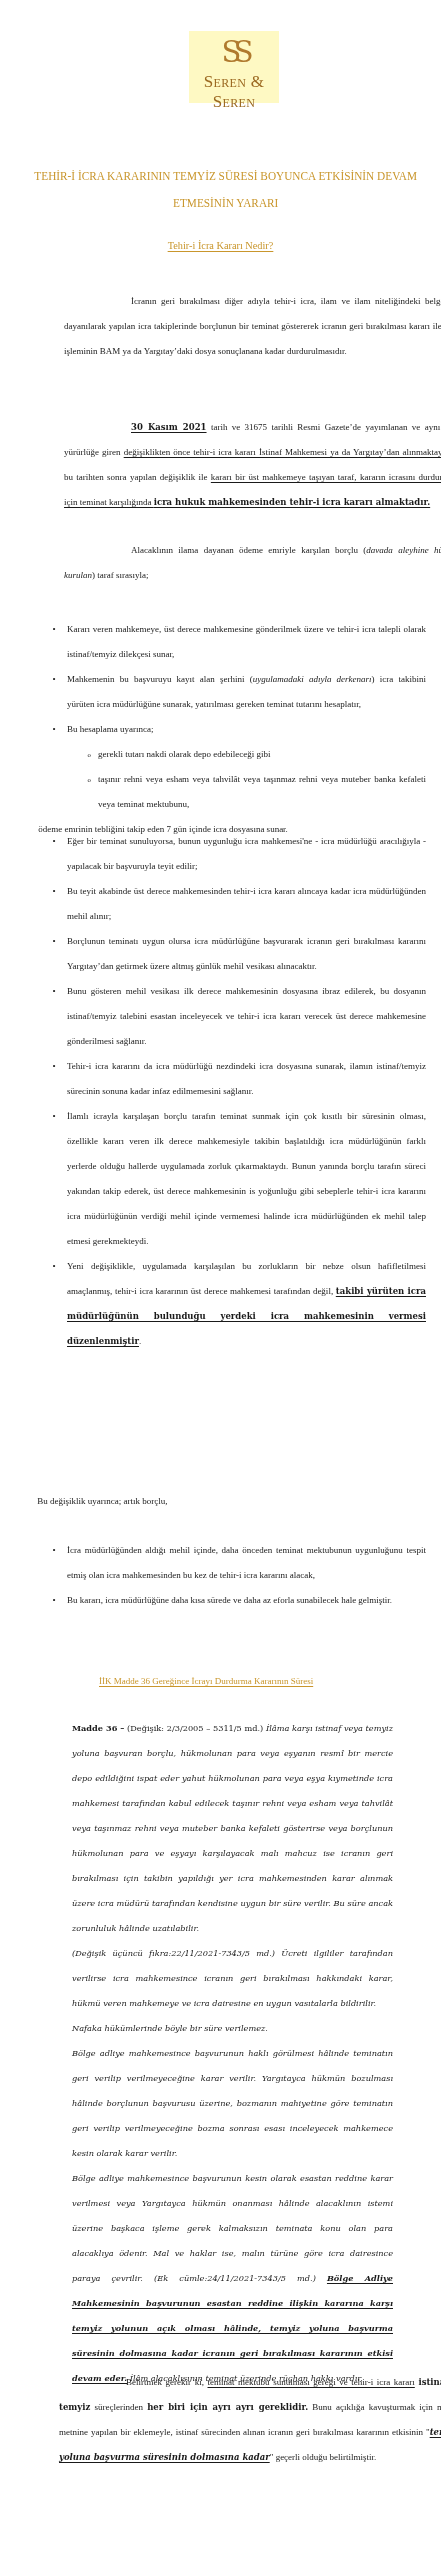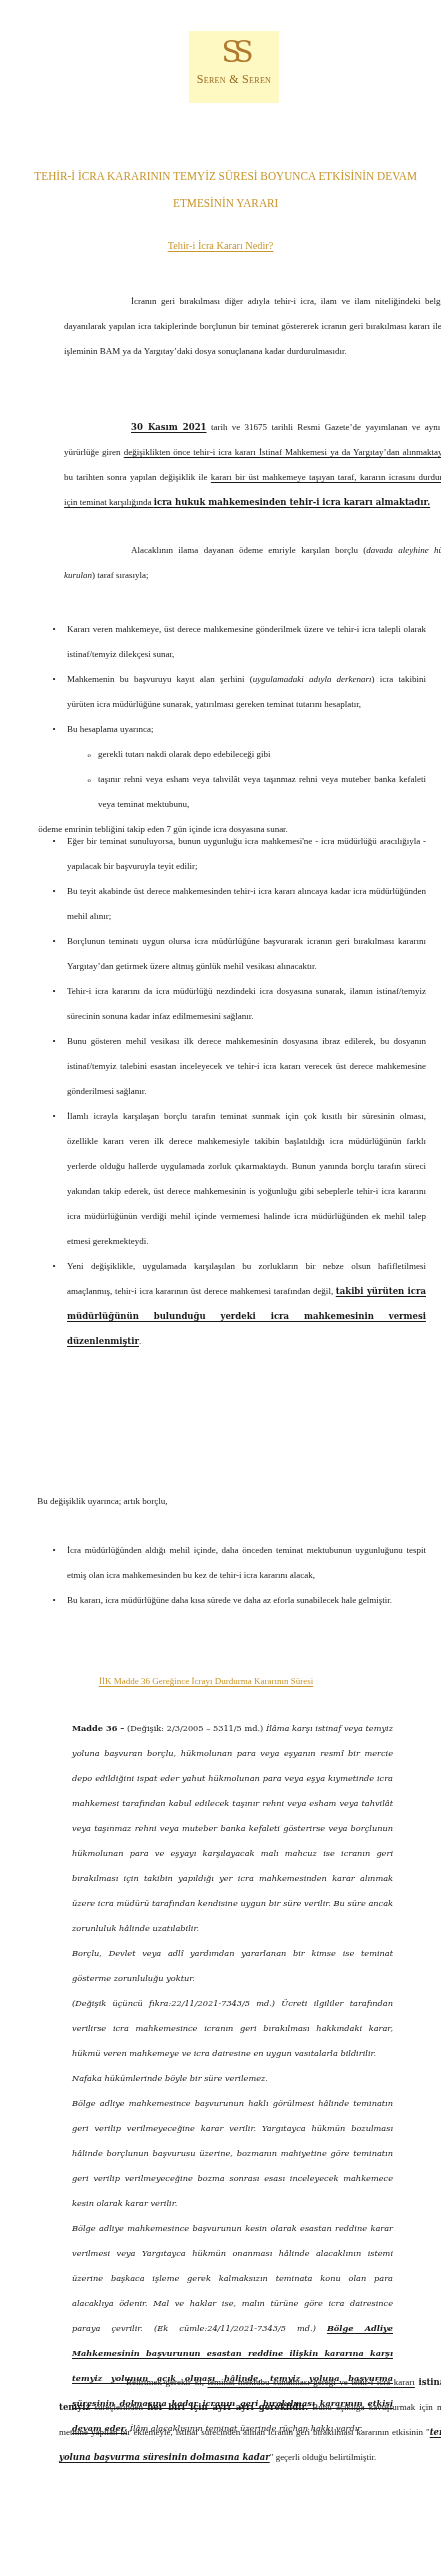--- a/index.html
+++ b/index.html
@@ -8,21 +8,21 @@
     font-family: "Liberation Serif", "DejaVu Serif", serif;
     color: #1a1a1a;
     font-size: 9px;
   }
   .page { position: relative; width: 441px; min-height: 2683px; }
   .logo {
     position: absolute; left: 189px; top: 31px; width: 90px; height: 72px;
     background: #fef9c3; text-align: center;
   }
   .logo-mark { font-family: "DejaVu Serif", serif; font-size: 29px; color: #b07a2e; line-height: 36px; margin-top: 3.1px; letter-spacing: -7.2px; }
-  .logo-text { font-family: "Liberation Serif", serif; color: #9c6a22; font-size: 12px; letter-spacing: 0.3px; font-variant: small-caps; margin-top: 2.1px; }
+  .logo-text { font-family: "Liberation Serif", serif; color: #9c6a22; font-size: 17px; letter-spacing: 0.3px; font-variant: small-caps; margin-top: 2.1px; }
   .gold { color: #c9962c; }
   .title {
     position: absolute; left: 31px; right: 20.6px; top: 165px;
     text-align: center; color: #c9962c; font-size: 11.3px; line-height: 25px;
     transform: scaleY(1.08);
   }
   .subtitle {
     position: absolute; left: 0; right: 0; top: 240px; text-align: center;
     color: #c9962c; font-size: 10.3px; text-decoration: underline; text-underline-offset: 1.5px;
   }
@@ -79,41 +79,40 @@
       </li>
     </ul>
     <div style="padding-left:6.2px;">ödeme emrinin tebliğini takip eden 7 gün içinde icra dosyasına sunar.</div>
   </div>
 
   <div class="block" style="top:829px;">
     <ul class="bul">
       <li>Eğer bir teminat sunuluyorsa, bunun uygunluğu icra mahkemesi'ne - icra müdürlüğü aracılığıyla - yapılacak bir  başvuruyla teyit edilir;</li>
       <li>Bu teyit akabinde üst derece mahkemesinden tehir-i icra kararı alıncaya kadar icra müdürlüğünden mehil alınır;</li>
       <li>Borçlunun teminatı uygun olursa icra müdürlüğüne başvurarak icranın geri bırakılması kararını Yargıtay’dan getirmek üzere altmış günlük mehil vesikası alınacaktır.</li>
+      <li>Bunu gösteren mehil vesikası ilk derece mahkemesinin dosyasına ibraz edilerek, bu dosyanın istinaf/temyiz talebini esastan inceleyecek ve tehir-i icra kararı verecek üst derece mahkemesine gönderilmesi sağlanır.</li>
       <li>Tehir-i icra kararını da icra müdürlüğü nezdindeki icra dosyasına sunarak, ilamın istinaf/temyiz sürecinin sonuna kadar infaz edilmemesini sağlanır.</li>
-      <li>Bunu gösteren mehil vesikası ilk derece mahkemesinin dosyasına ibraz edilerek, bu dosyanın istinaf/temyiz talebini esastan inceleyecek ve tehir-i icra kararı verecek üst derece mahkemesine gönderilmesi sağlanır.</li>
       <li>İlamlı icrayla karşılaşan borçlu tarafın teminat sunmak için çok kısıtlı bir süresinin olması, özellikle kararı veren ilk derece mahkemesiyle takibin başlatıldığı icra müdürlüğünün farklı yerlerde olduğu hallerde uygulamada zorluk çıkarmaktaydı. Bunun yanında borçlu tarafın süreci yakından takip ederek, üst derece mahkemesinin is yoğunluğu gibi sebeplerle tehir-i icra kararını icra müdürlüğünün verdiği mehil içinde vermemesi halinde icra müdürlüğünden ek mehil talep etmesi gerekmekteydi.</li>
       <li><span>Yeni değişiklikle, uygulamada karşılaşılan bu zorlukların bir nebze olsun hafifletilmesi amaçlanmış, tehir-i icra kararının üst derece mahkemesi tarafından değil, </span><span class="b u">takibi yürüten icra müdürlüğünün bulunduğu yerdeki icra mahkemesinin vermesi düzenlenmiştir</span><span>.</span></li>
     </ul>
   </div>
 
   <div class="block" style="top:1489px; padding-left:5.2px;">Bu değişiklik uyarınca; artık borçlu,</div>
 
   <div class="block" style="top:1538px;">
     <ul class="bul">
       <li>İcra müdürlüğünden aldığı mehil içinde, daha önceden teminat mektubunun uygunluğunu tespit etmiş olan icra mahkemesinden bu kez de tehir-i icra kararını alacak,</li>
       <li>Bu kararı, icra müdürlüğüne daha kısa sürede ve daha az eforla sunabilecek hale gelmiştir.</li>
     </ul>
   </div>
 
   <div class="block gold u" style="top:1669px; left:99px; width:299px; text-align:left;">İİK Madde 36 Gereğince İcrayı Durdurma Kararının Süresi</div>
 
   <div class="quote" style="top:1716px;">
     <div><span class="b" style="font-style:normal;">Madde 36 –</span><span style="font-style:normal;"> (Değişik: 2/3/2005 – 5311/5 md.) </span><span>İlâma karşı istinaf veya temyiz yoluna başvuran borçlu, hükmolunan para veya eşyanın resmî bir mercie depo edildiğini ispat eder yahut hükmolunan para veya eşya kıymetinde icra mahkemesi tarafından kabul edilecek taşınır rehni veya esham veya tahvilât veya taşınmaz rehni veya muteber banka kefaleti gösterirse veya borçlunun hükmolunan para ve eşyayı karşılayacak malı mahcuz ise icranın geri bırakılması için takibin yapıldığı yer icra mahkemesinden karar alınmak üzere icra müdürü tarafından kendisine uygun bir süre verilir. Bu süre ancak zorunluluk hâlinde uzatılabilir.</span></div>
-    <div>Borçlu, Devlet veya adlî yardımdan yararlanan bir kimse ise teminat gösterme zorunluluğu yoktur.</div>
     <div>(Değişik üçüncü fıkra:22/11/2021-7343/5 md.) Ücreti ilgililer tarafından verilirse icra mahkemesince icranın geri bırakılması hakkındaki karar, hükmü veren mahkemeye ve icra dairesine en uygun vasıtalarla bildirilir.</div>
     <div>Nafaka hükümlerinde böyle bir süre verilemez.</div>
     <div>Bölge adliye mahkemesince başvurunun haklı görülmesi hâlinde teminatın geri verilip verilmeyeceğine karar verilir. Yargıtayca hükmün bozulması hâlinde borçlunun başvurusu üzerine, bozmanın mahiyetine göre teminatın geri verilip verilmeyeceğine bozma sonrası esası inceleyecek mahkemece kesin olarak karar verilir.</div>
     <div><span>Bölge adliye mahkemesince başvurunun kesin olarak esastan reddine karar verilmesi veya Yargıtayca hükmün onanması hâlinde alacaklının istemi üzerine başkaca işleme gerek kalmaksızın teminata konu olan para alacaklıya ödenir. Mal ve haklar ise, malın türüne göre icra dairesince paraya çevrilir. (Ek cümle:24/11/2021-7343/5 md.) </span><span class="b u">Bölge Adliye Mahkemesinin başvurunun esastan reddine ilişkin kararına karşı temyiz yolunun açık olması hâlinde, temyiz yoluna başvurma süresinin dolmasına kadar icranın geri bırakılması kararının etkisi devam eder.</span><span> İlâm alacaklısının teminat üzerinde rüçhan hakkı vardır.</span></div>
   </div>
 
   <div class="block indent" style="top:2370px; left:27px; width:402px;">
     <span>Belirtmek gerekir ki, </span><span class="u">teminat mektubu sunulması gereği ve tehir-i icra kararı</span><span> </span><span class="b">istinaf</span><span> ve </span><span class="b">temyiz</span><span> süreçlerinden </span><span class="b">her biri için ayrı ayrı gereklidir.</span><span> Bunu açıklığa kavuşturmak için madde metnine yapılan bir eklemeyle, istinaf sürecinden alınan icranın geri bırakılması kararının etkisinin "</span><span class="b i u">temyiz yoluna başvurma süresinin dolmasına kadar</span><span>" geçerli olduğu belirtilmiştir.</span>
   </div>
 

